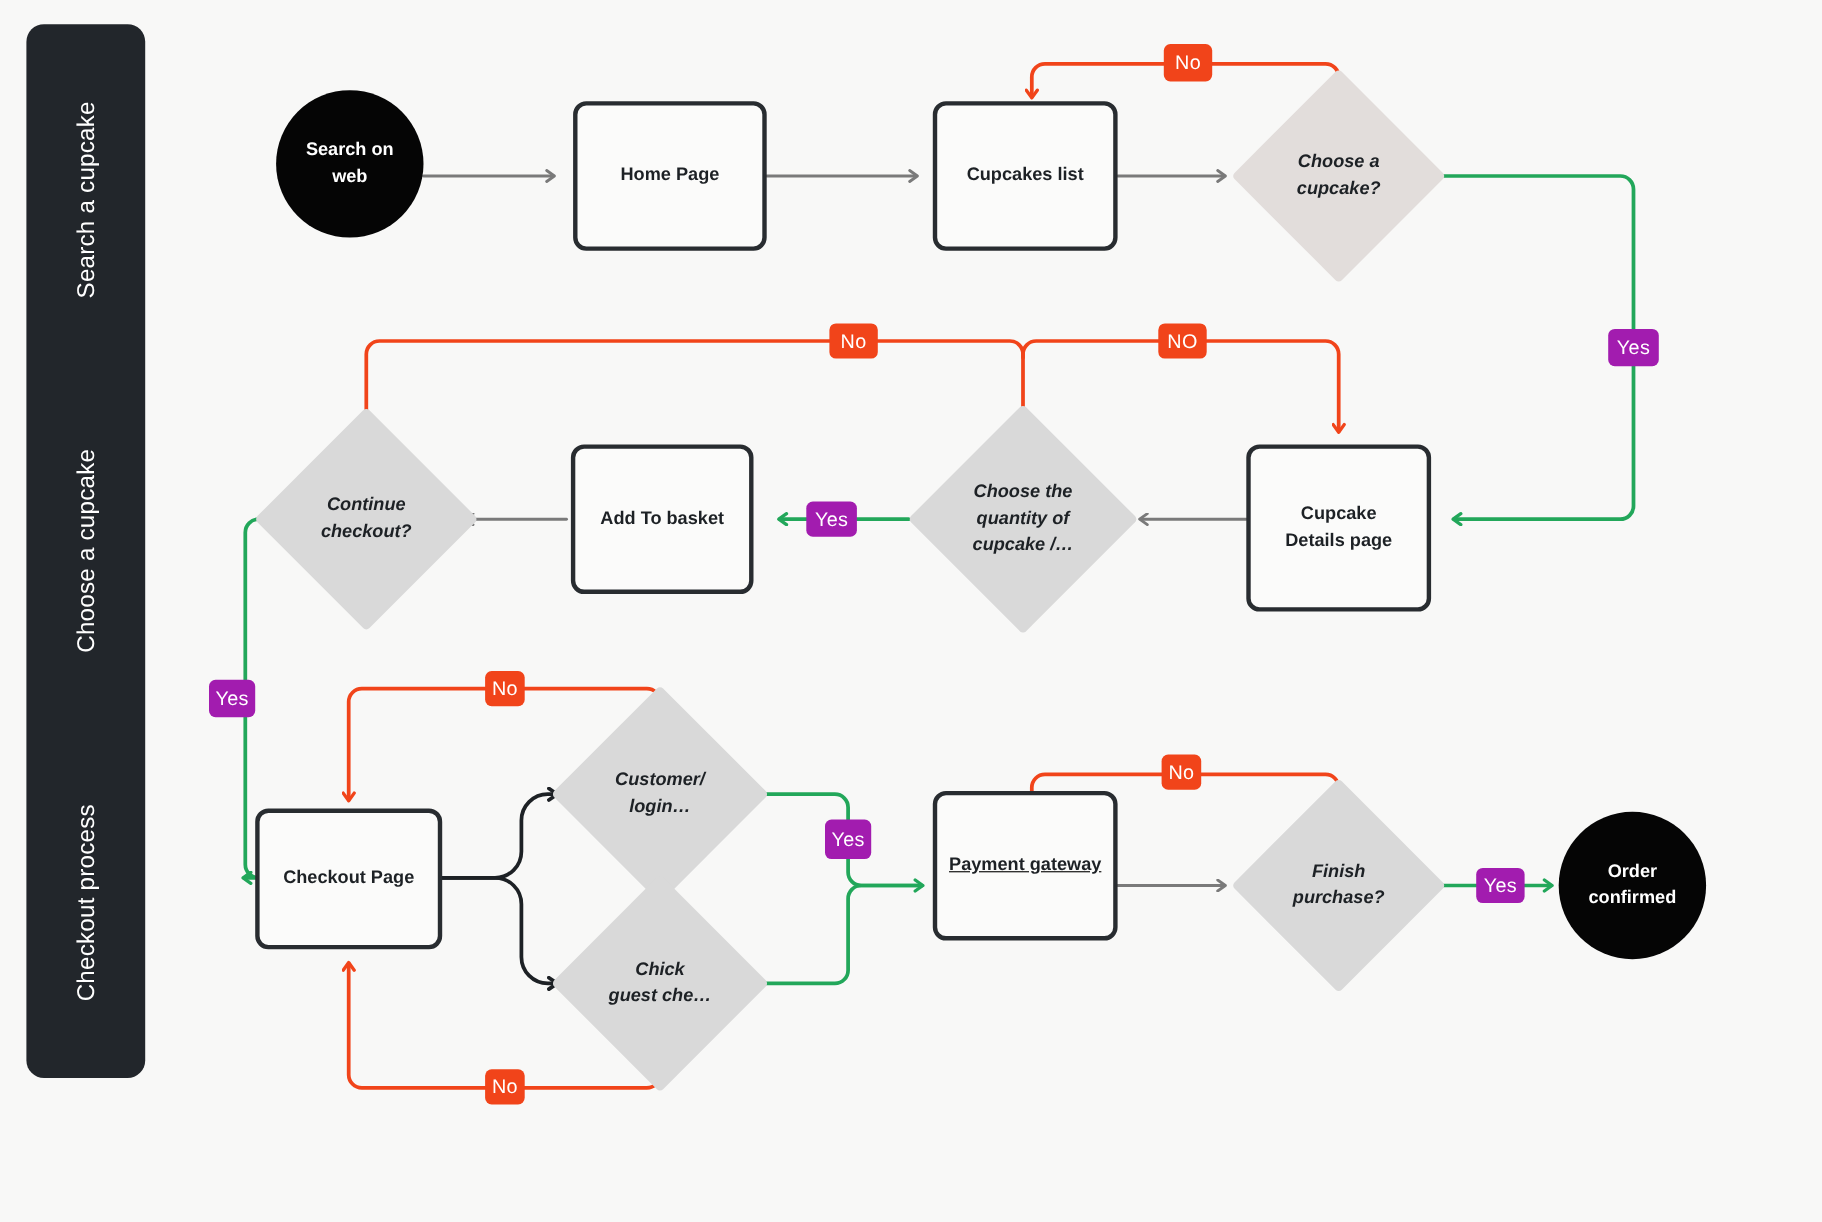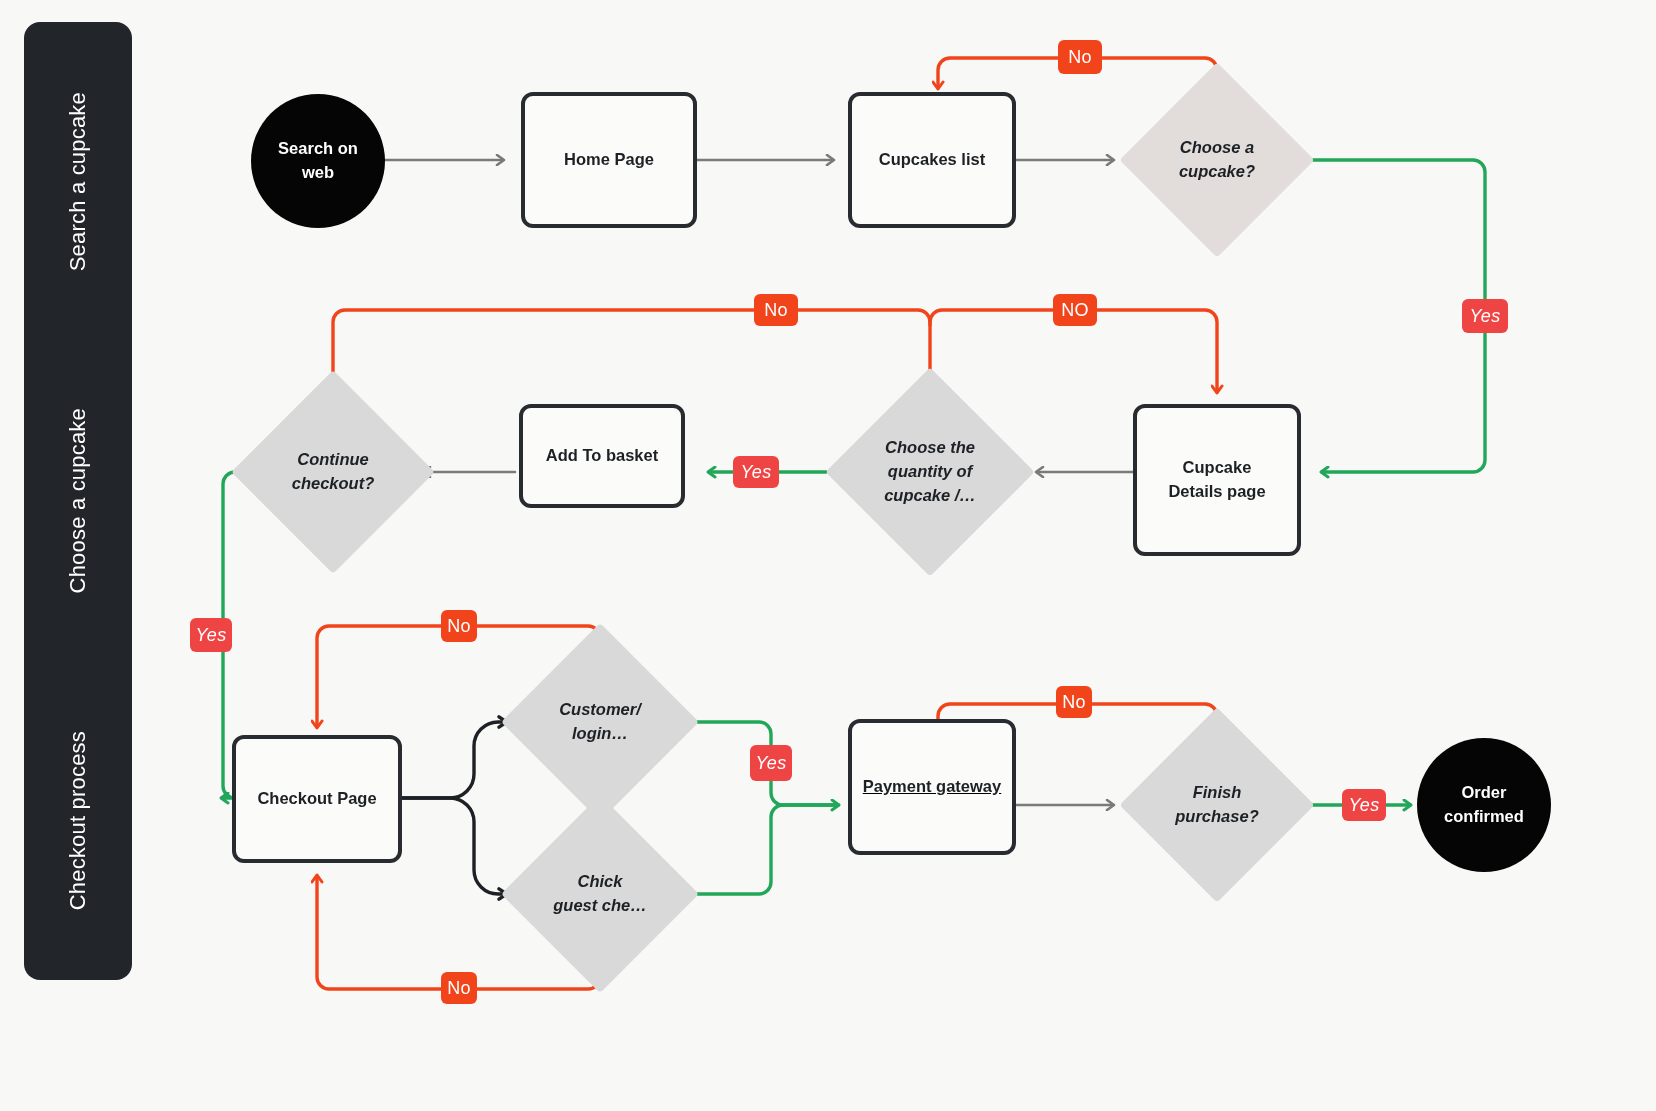--- a/index.html
+++ b/index.html
@@ -61,21 +61,21 @@
   }
 
   
   .badge{
     position:absolute;box-sizing:border-box;
     display:flex;align-items:center;justify-content:center;
     color:#ffffff;font-size:18px;font-weight:400;
     border-radius:6px;letter-spacing:.3px;
   }
   .badge.no{background:#f1441a;justify-content:center;}
-  .badge.yes{background:#ef4444;font-style:italic;}
+  .badge.yes{background:#a21caf;}
 </style>
 </head>
 <body>
 
 <svg id="canvas" viewBox="0 0 1656 1111">
   <defs>
     <marker id="ah-gray" markerWidth="12" markerHeight="12" refX="8" refY="6" orient="auto" markerUnits="userSpaceOnUse">
       <path d="M2,1 L9,6 L2,11" fill="none" stroke="#7a7a7a" stroke-width="2.6" stroke-linecap="round" stroke-linejoin="round"></path>
     </marker>
     <marker id="ah-red" markerWidth="13" markerHeight="13" refX="8" refY="6.5" orient="auto" markerUnits="userSpaceOnUse">
@@ -133,21 +133,21 @@
     <span>Search a cupcake</span>
   </div>
   <div class="lane">
     <span>Choose a cupcake</span>
   </div>
   <div class="lane">
     <span>Checkout process</span>
   </div>
 </div>
 
-<div class="node terminal" style="left:251px;top:94px;width:134px;height:134px;">
+<div class="node terminal" style="left:251px;top:82px;width:134px;height:134px;">
   <div class="lbl" style="white-space:pre-line">Search on
 web</div>
 </div>
 
 <div class="node process" style="left:521px;top:92px;width:176px;height:136px;">
   <div class="lbl" style="white-space:pre-line">Home Page</div>
 </div>
 
 <div class="node process" style="left:848px;top:92px;width:168px;height:136px;">
   <div class="lbl" style="white-space:pre-line">Cupcakes list</div>
@@ -164,21 +164,21 @@
 Details page</div>
 </div>
 
 <div class="node decision" style="left:856px;top:398px;width:148px;height:148px;">
   <div class="dm"></div>
   <div class="lbl" style="white-space:pre-line">Choose the
 quantity of
 cupcake /…</div>
 </div>
 
-<div class="node process" style="left:519px;top:404px;width:166px;height:104px;">
+<div class="node process" style="left:519px;top:404px;width:166px;height:136px;">
   <div class="lbl" style="white-space:pre-line">Add To basket</div>
 </div>
 
 <div class="node decision" style="left:261px;top:400px;width:144px;height:144px;">
   <div class="dm"></div>
   <div class="lbl" style="white-space:pre-line">Continue
 checkout?</div>
 </div>
 
 <div class="node process" style="left:232px;top:735px;width:170px;height:128px;">

